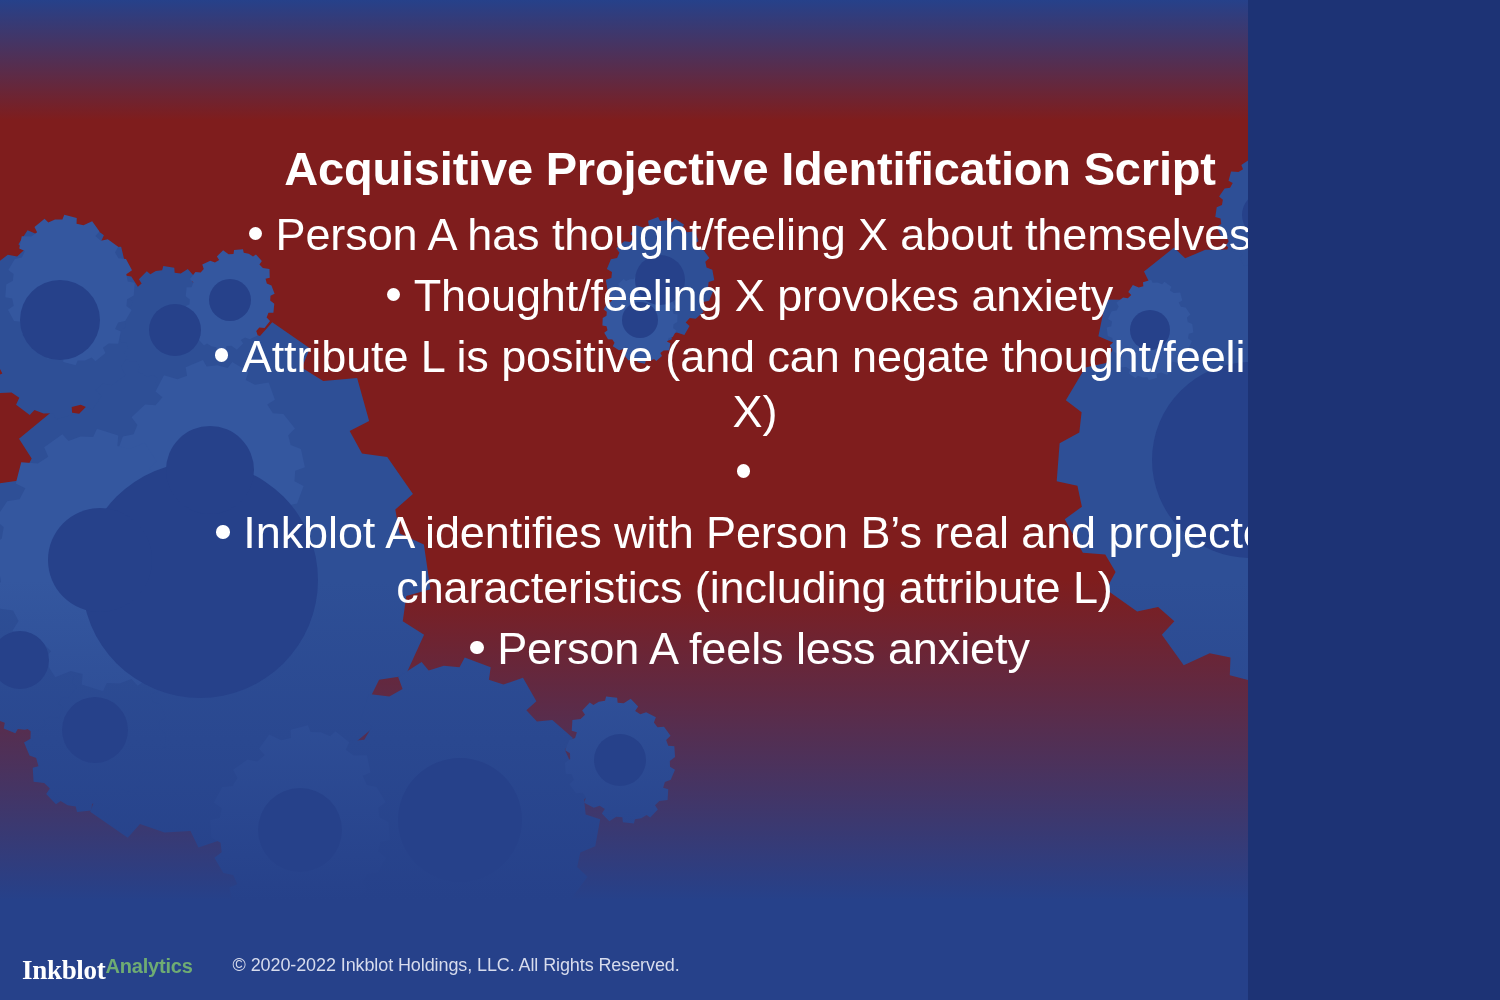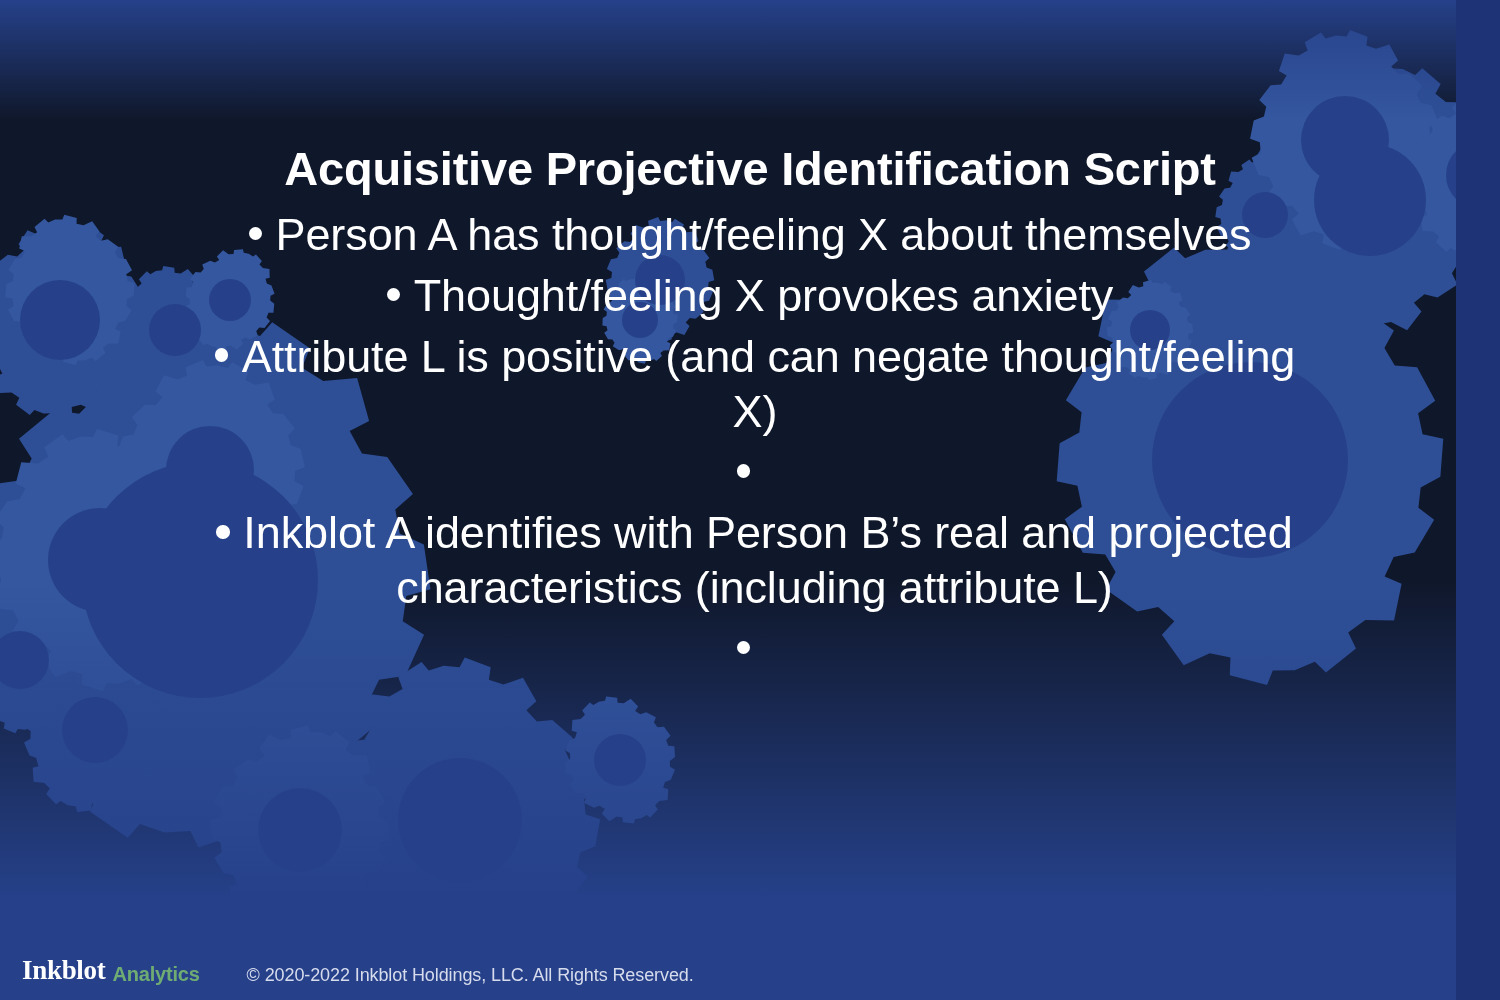--- a/index.html
+++ b/index.html
@@ -2,24 +2,24 @@
 <html><head>
 <meta charset="utf-8">
 <style>
   html, body {
     margin: 0;
     padding: 0;
     background: #1d3375;
   }
   #slide {
     position: relative;
-    width: 1456px;
+    width: 1248px;
     height: 1000px;
     overflow: hidden;
-    background: #0f172a;
+    background: #7f1d1d;
     font-family: "Liberation Sans", sans-serif;
   }
   #gear-layer {
     position: absolute;
     inset: 0;
     width: 1500px;
     height: 1000px;
     pointer-events: none;
   }
   #content {
@@ -70,22 +70,21 @@
   }
   .bullet-item.wide { letter-spacing: -0.6px; }
 
   
   #footer {
     position: absolute;
     z-index: 3;
     left: 22px;
     bottom: 14px;
     display: flex;
-    align-items: flex-end;
-    gap: 7px;
+    align-items: flex-start;
     white-space: nowrap;
   }
   .logo-ink {
     font-family: "Liberation Serif", serif;
     font-weight: bold;
     font-size: 27px;
     color: #ffffff;
     letter-spacing: -0.3px;
   }
   .logo-analytics {
@@ -264,21 +263,21 @@
       <li class="bullet-item" style="width:1090px;margin-left:150px;">
         <span class="dot"></span><span>Attribute L is positive (and can negate thought/feeling X)</span>
       </li>
       <li class="bullet-item wide">
         <span class="dot"></span>
       </li>
       <li class="bullet-item" style="width:1245px;margin-left:72px;">
         <span class="dot"></span><span>Inkblot A identifies with Person B’s real and projected characteristics (including attribute L)</span>
       </li>
       <li class="bullet-item">
-        <span class="dot"></span>
+        <span class="dot"></span><span>Person A feels less anxiety</span>
       </li>
     </ul>
 
   </div>
 
   <div id="footer">
     <span class="logo-ink">Inkblot</span>
     <span class="logo-analytics">Analytics</span>
     <span class="copyright">© 2020-2022 Inkblot Holdings, LLC. All Rights Reserved.</span>
   </div>

